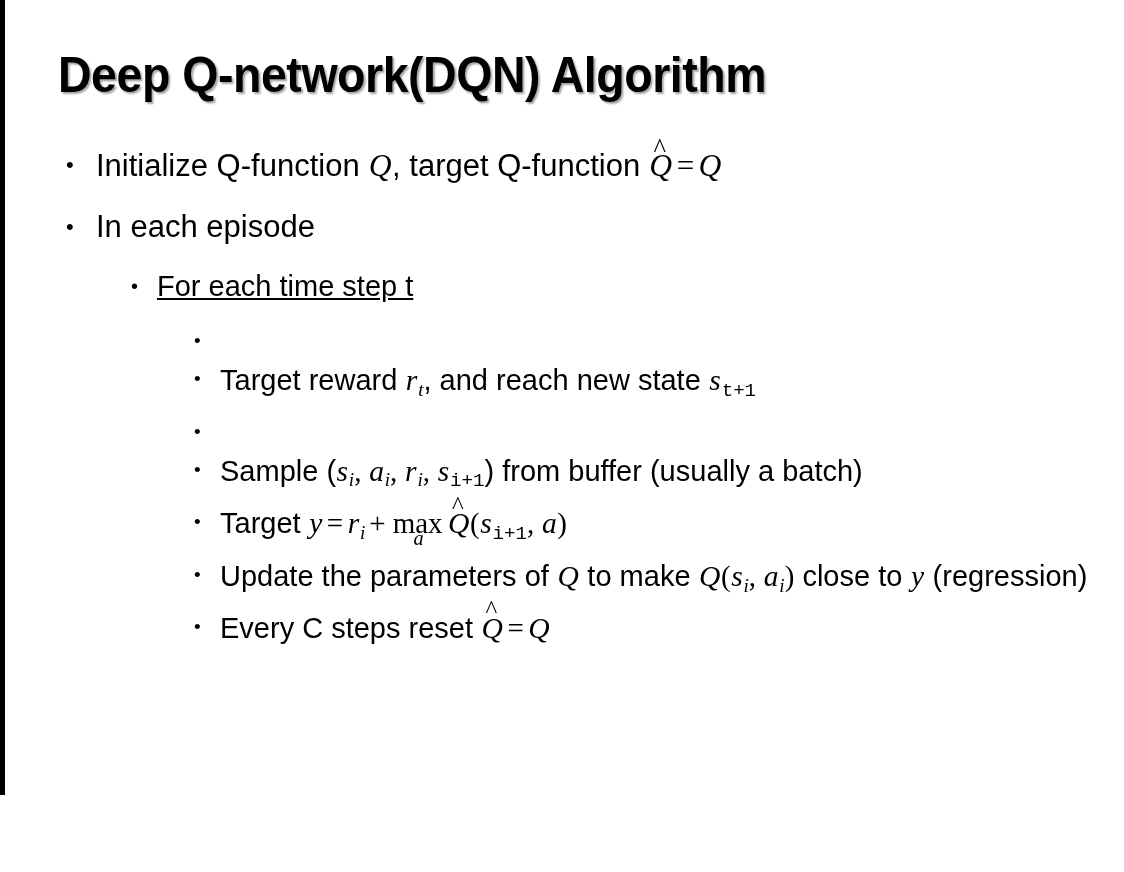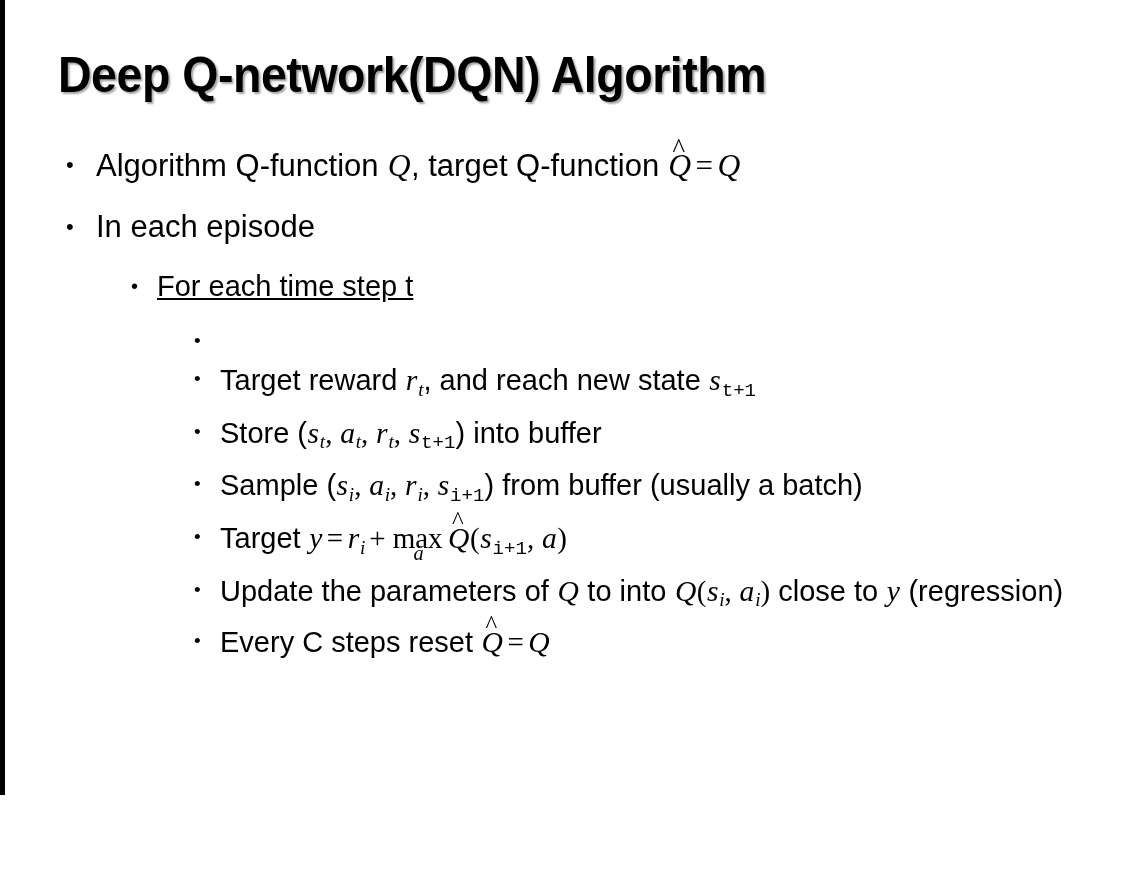--- a/index.html
+++ b/index.html
@@ -176,21 +176,21 @@
 <div class="slide">
 
   <div class="edge-strip"></div>
 
   <div class="title">Deep Q-network(DQN) Algorithm</div>
 
   <div class="body-list">
 
     <div class="bullet-row lvl1">
       <span class="marker">•</span>
-      <span class="btext"><span>Algorithm Q-function </span><span class="mi">Q</span><span>, target Q-function </span><span class="hat"><span class="mi">Q</span><span class="hat-mark">^</span></span><span class="mo">=</span><span class="mi">Q</span></span>
+      <span class="btext"><span>Initialize Q-function </span><span class="mi">Q</span><span>, target Q-function </span><span class="hat"><span class="mi">Q</span><span class="hat-mark">^</span></span><span class="mo">=</span><span class="mi">Q</span></span>
     </div>
 
     <div class="bullet-row lvl1">
       <span class="marker">•</span>
       <span class="btext">In each episode</span>
     </div>
 
     <div class="bullet-row lvl2">
       <span class="marker">•</span>
       <span class="btext">For each time step t</span>
@@ -200,36 +200,35 @@
       <span class="marker">•</span>
     </div>
 
     <div class="bullet-row lvl3">
       <span class="marker">•</span>
       <span class="btext"><span>Target reward </span><span class="mi">r</span><span class="sub">t</span><span>, and reach new state </span><span class="mi">s</span><span class="sub"><span class="up">t+1</span></span></span>
     </div>
 
     <div class="bullet-row lvl3">
       <span class="marker">•</span>
-      <span class="btext"><span>Store (</span><span class="mi">s</span><span class="sub">t</span><span class="mn">, </span><span class="mi">a</span><span class="sub">t</span><span class="mn">, </span><span class="mi">r</span><span class="sub">t</span><span class="mn">, </span><span class="mi">s</span><span class="sub"><span class="up">t+1</span></span><span>) into buffer</span></span>
     </div>
 
     <div class="bullet-row lvl3">
       <span class="marker">•</span>
       <span class="btext"><span>Sample (</span><span class="mi">s</span><span class="sub">i</span><span class="mn">, </span><span class="mi">a</span><span class="sub">i</span><span class="mn">, </span><span class="mi">r</span><span class="sub">i</span><span class="mn">, </span><span class="mi">s</span><span class="sub"><span class="up">i+1</span></span><span>) from buffer (usually a batch)</span></span>
     </div>
 
     <div class="bullet-row lvl3">
       <span class="marker">•</span>
       <span class="btext"><span>Target </span><span class="mi">y</span><span class="mo">=</span><span class="mi">r</span><span class="sub">i</span><span class="mo">+</span><span class="maxop"><span class="op">max</span><span class="under">a</span></span><span class="hat"><span class="mi">Q</span><span class="hat-mark">^</span></span><span class="mn">(</span><span class="mi">s</span><span class="sub"><span class="up">i+1</span></span><span class="mn">, </span><span class="mi">a</span><span class="mn">)</span></span>
     </div>
 
     <div class="bullet-row lvl3">
       <span class="marker">•</span>
-      <span class="btext"><span>Update the parameters of </span><span class="mi">Q</span><span> to into </span><span class="mi">Q</span><span class="mn">(</span><span class="mi">s</span><span class="sub">i</span><span class="mn">, </span><span class="mi">a</span><span class="sub">i</span><span class="mn">)</span><span> close to </span><span class="mi">y</span><span> (regression)</span></span>
+      <span class="btext"><span>Update the parameters of </span><span class="mi">Q</span><span> to make </span><span class="mi">Q</span><span class="mn">(</span><span class="mi">s</span><span class="sub">i</span><span class="mn">, </span><span class="mi">a</span><span class="sub">i</span><span class="mn">)</span><span> close to </span><span class="mi">y</span><span> (regression)</span></span>
     </div>
 
     <div class="bullet-row lvl3">
       <span class="marker">•</span>
       <span class="btext"><span>Every C steps reset </span><span class="hat"><span class="mi">Q</span><span class="hat-mark">^</span></span><span class="mo">=</span><span class="mi">Q</span></span>
     </div>
 
   </div>
 </div>
 

